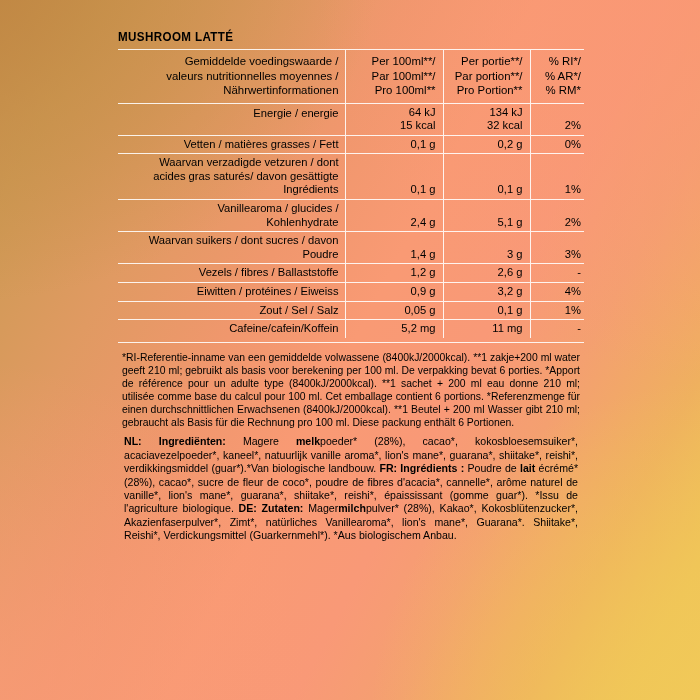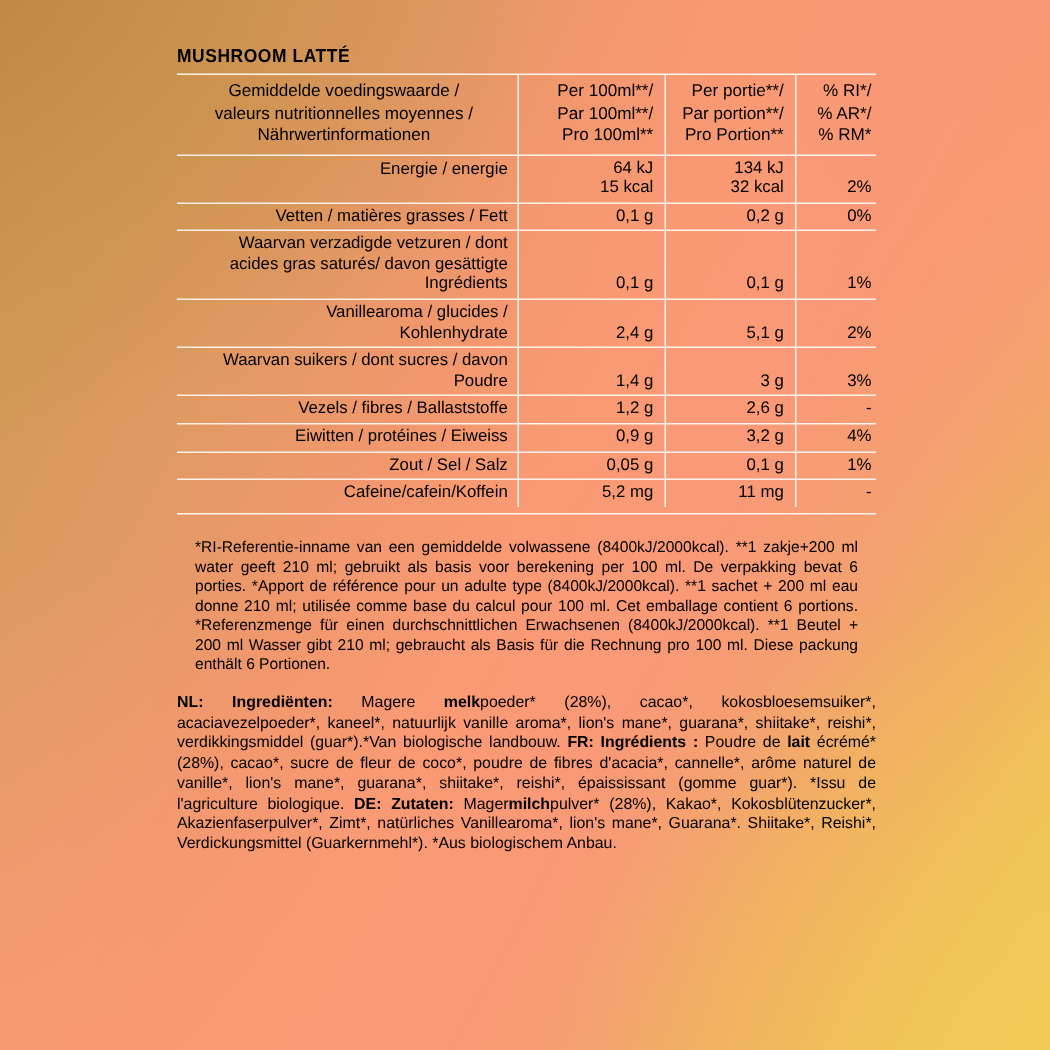--- a/index.html
+++ b/index.html
@@ -109,21 +109,21 @@
                  border-left: 1.3px solid rgba(255,255,255,0.88); }
 
   thead th {
     font-weight: bold;
     vertical-align: top;
     padding-top: 4px !important;
     padding-bottom: 5px !important;
     line-height: 14.5px;
     font-size: 11.4px;
   }
-  thead th.col-label { text-align: center; }
+  thead th.col-label { text-align: right; }
   thead th.col-100,
   thead th.col-portion,
   thead th.col-ri { text-align: right; }
 
   thead tr { border-top: 1.3px solid rgba(255,255,255,0.88); }
   thead th { border-top: 1.3px solid rgba(255,255,255,0.88); }
 
   td.lbl { line-height: 13.6px; padding-top: 3px; padding-bottom: 3px; }
   td.val { line-height: 13.6px; white-space: nowrap; }
 
@@ -135,31 +135,31 @@
   
   .footnotes {
     margin-top: 4px;
     border-top: 1.3px solid rgba(255,255,255,0.88);
     padding-top: 4px;
     font-size: 10.4px;
     line-height: 13.1px;
     text-align: justify;
     text-justify: inter-word;
   }
-  .footnotes p { margin: 12px; }
+  .footnotes p { margin: 4px; }
 
   .ingredients {
     margin-top: 2px;
     font-size: 10.6px;
     line-height: 13.4px;
     text-align: justify;
     text-justify: inter-word;
   }
   .ingredients b { font-weight: bold; }
-  .ingredients p { margin: 0; }
+  .ingredients p { margin: 6px; }
 </style>
 </head>
 <body>
 
 <div id="bg-base"></div>
 <div id="bg-glow-tl"></div>
 <div id="bg-glow-tr"></div>
 <div id="bg-glow-bl"></div>
 <div id="bg-glow-br"></div>
 

